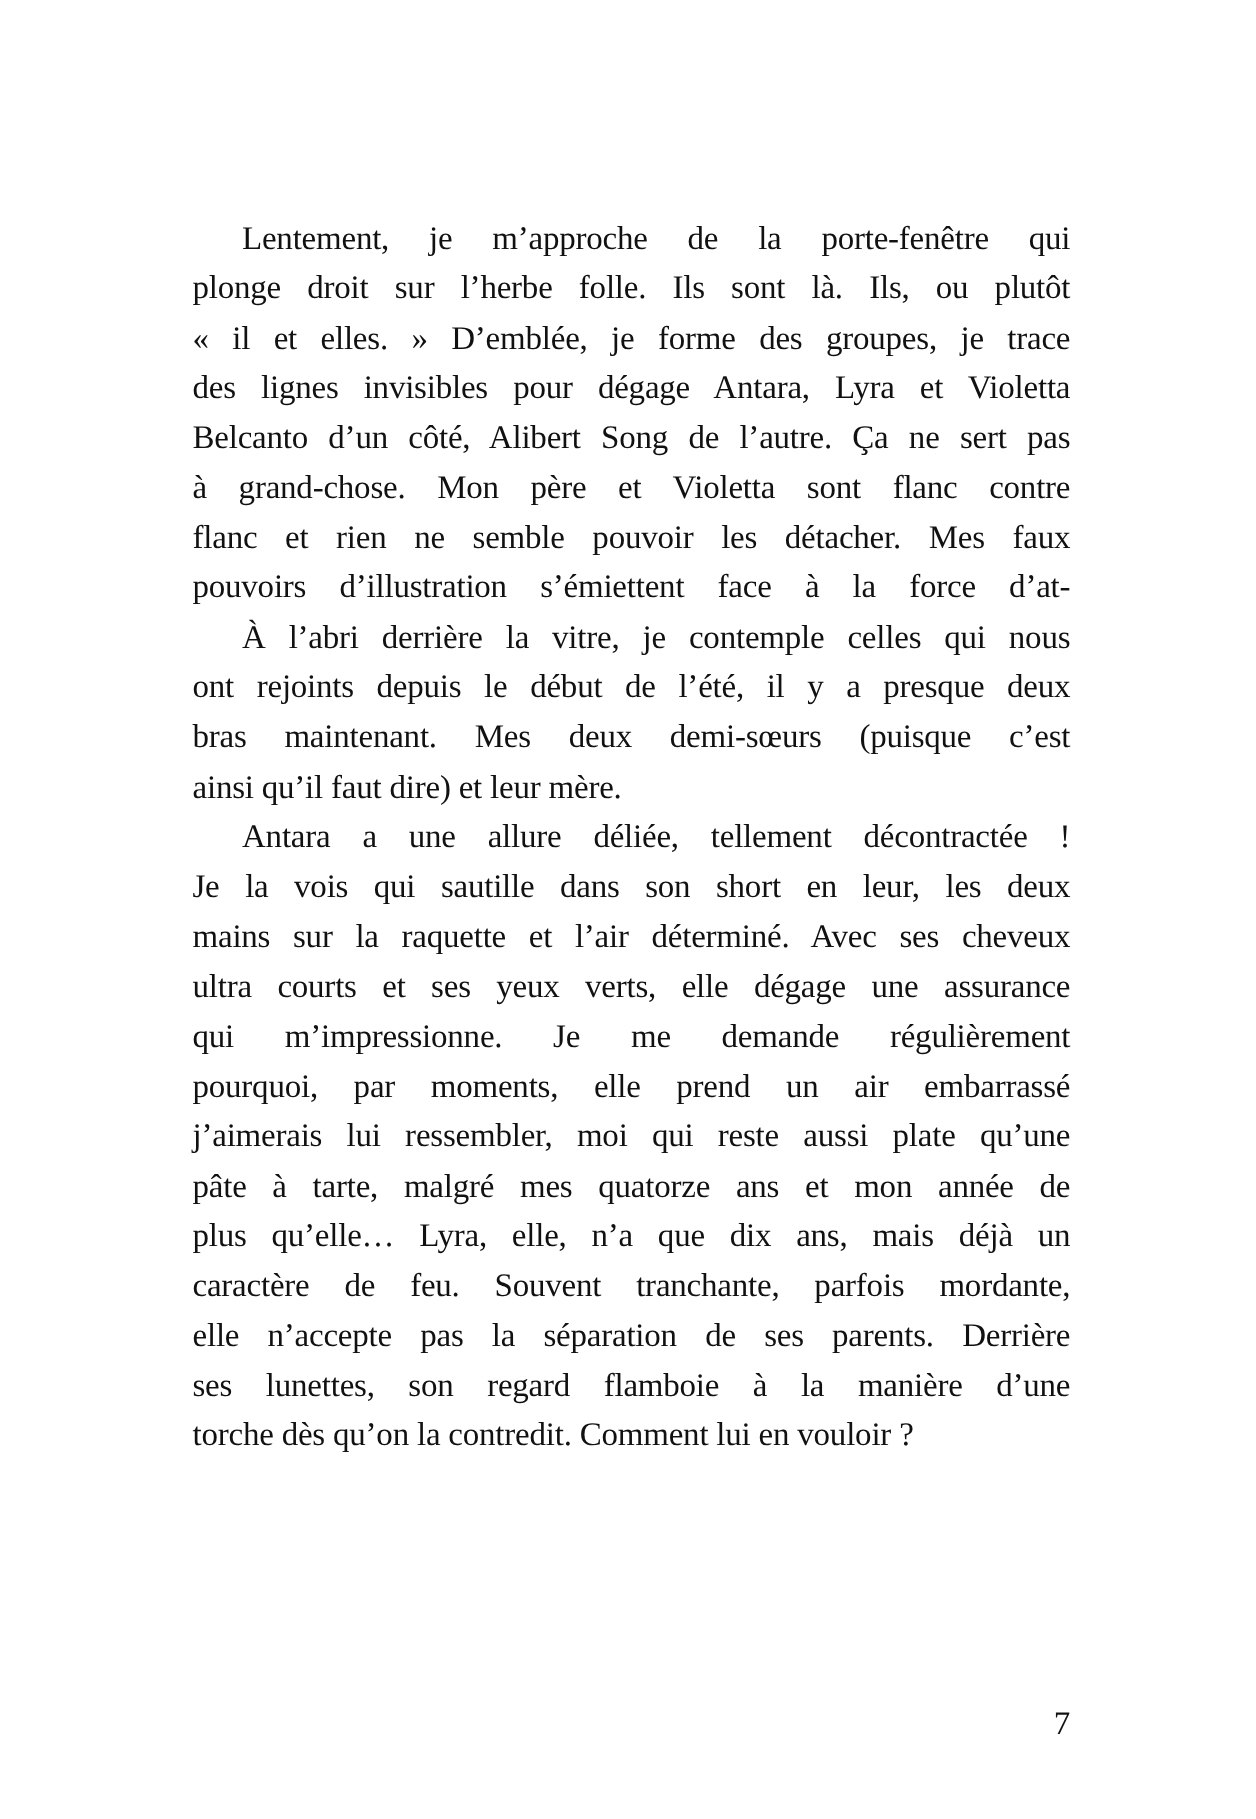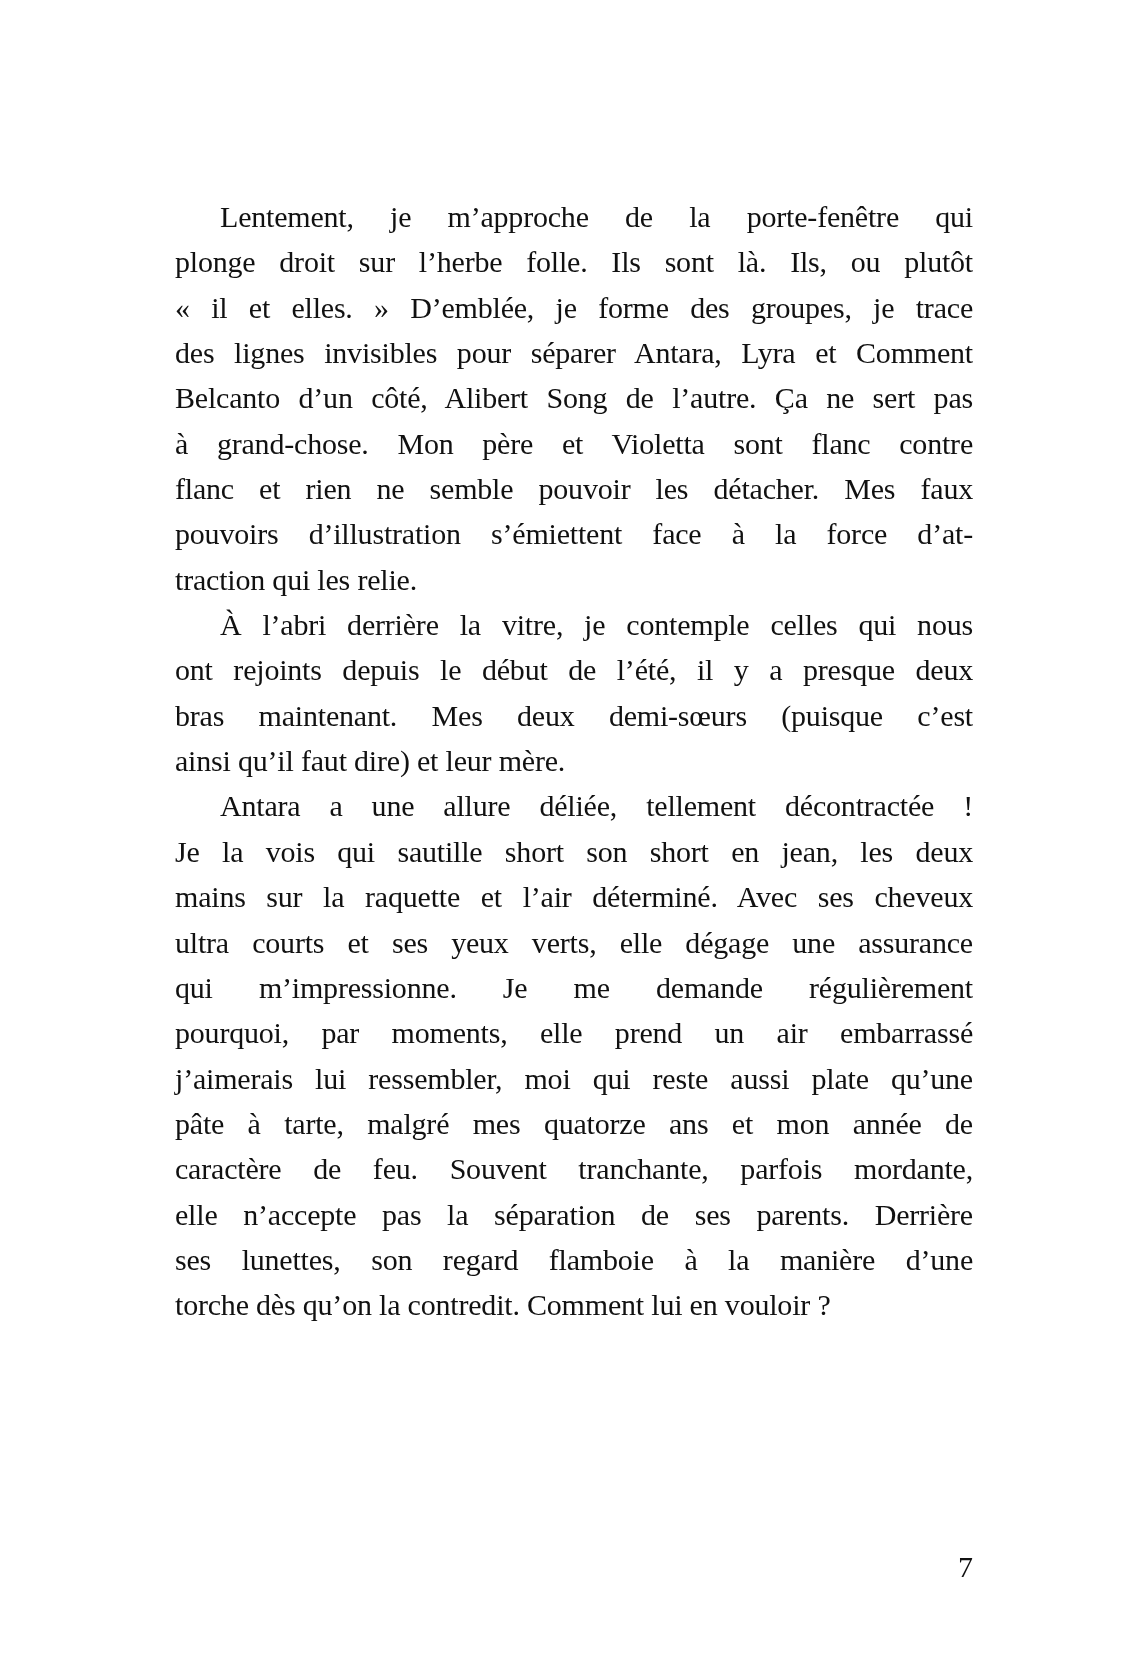--- a/index.html
+++ b/index.html
@@ -52,42 +52,42 @@
 </style>
 </head>
 <body>
 
 <div class="page">
   <div class="text-block" id="text-block">
       <div class="paragraph">
         <div class="line first">Lentement, je m’approche de la porte-fenêtre qui</div>
         <div class="line">plonge droit sur l’herbe folle. Ils sont là. Ils, ou plutôt</div>
         <div class="line">« il et elles. » D’emblée, je forme des groupes, je trace</div>
-        <div class="line">des lignes invisibles pour séparer Antara, Lyra et Comment</div>
+        <div class="line">des lignes invisibles pour dégage Antara, Lyra et Violetta</div>
         <div class="line">Belcanto d’un côté, Alibert Song de l’autre. Ça ne sert pas</div>
         <div class="line">à grand-chose. Mon père et Violetta sont flanc contre</div>
         <div class="line">flanc et rien ne semble pouvoir les détacher. Mes faux</div>
         <div class="line">pouvoirs d’illustration s’émiettent face à la force d’at-</div>
-        <div class="line last">traction qui les relie.</div>
       </div>
       <div class="paragraph">
         <div class="line first">À l’abri derrière la vitre, je contemple celles qui nous</div>
         <div class="line">ont rejoints depuis le début de l’été, il y a presque deux</div>
         <div class="line">bras maintenant. Mes deux demi-sœurs (puisque c’est</div>
         <div class="line last">ainsi qu’il faut dire) et leur mère.</div>
       </div>
       <div class="paragraph">
         <div class="line first">Antara a une allure déliée, tellement décontractée !</div>
-        <div class="line">Je la vois qui sautille short son short en jean, les deux</div>
+        <div class="line">Je la vois qui sautille dans son short en leur, les deux</div>
         <div class="line">mains sur la raquette et l’air déterminé. Avec ses cheveux</div>
         <div class="line">ultra courts et ses yeux verts, elle dégage une assurance</div>
         <div class="line">qui m’impressionne. Je me demande régulièrement</div>
         <div class="line">pourquoi, par moments, elle prend un air embarrassé</div>
         <div class="line">j’aimerais lui ressembler, moi qui reste aussi plate qu’une</div>
         <div class="line">pâte à tarte, malgré mes quatorze ans et mon année de</div>
+        <div class="line">plus qu’elle… Lyra, elle, n’a que dix ans, mais déjà un</div>
         <div class="line">caractère de feu. Souvent tranchante, parfois mordante,</div>
         <div class="line">elle n’accepte pas la séparation de ses parents. Derrière</div>
         <div class="line">ses lunettes, son regard flamboie à la manière d’une</div>
         <div class="line last">torche dès qu’on la contredit. Comment lui en vouloir ?</div>
       </div>
     </div>
   <div class="folio">7</div>
 </div>
 
 </body></html>

